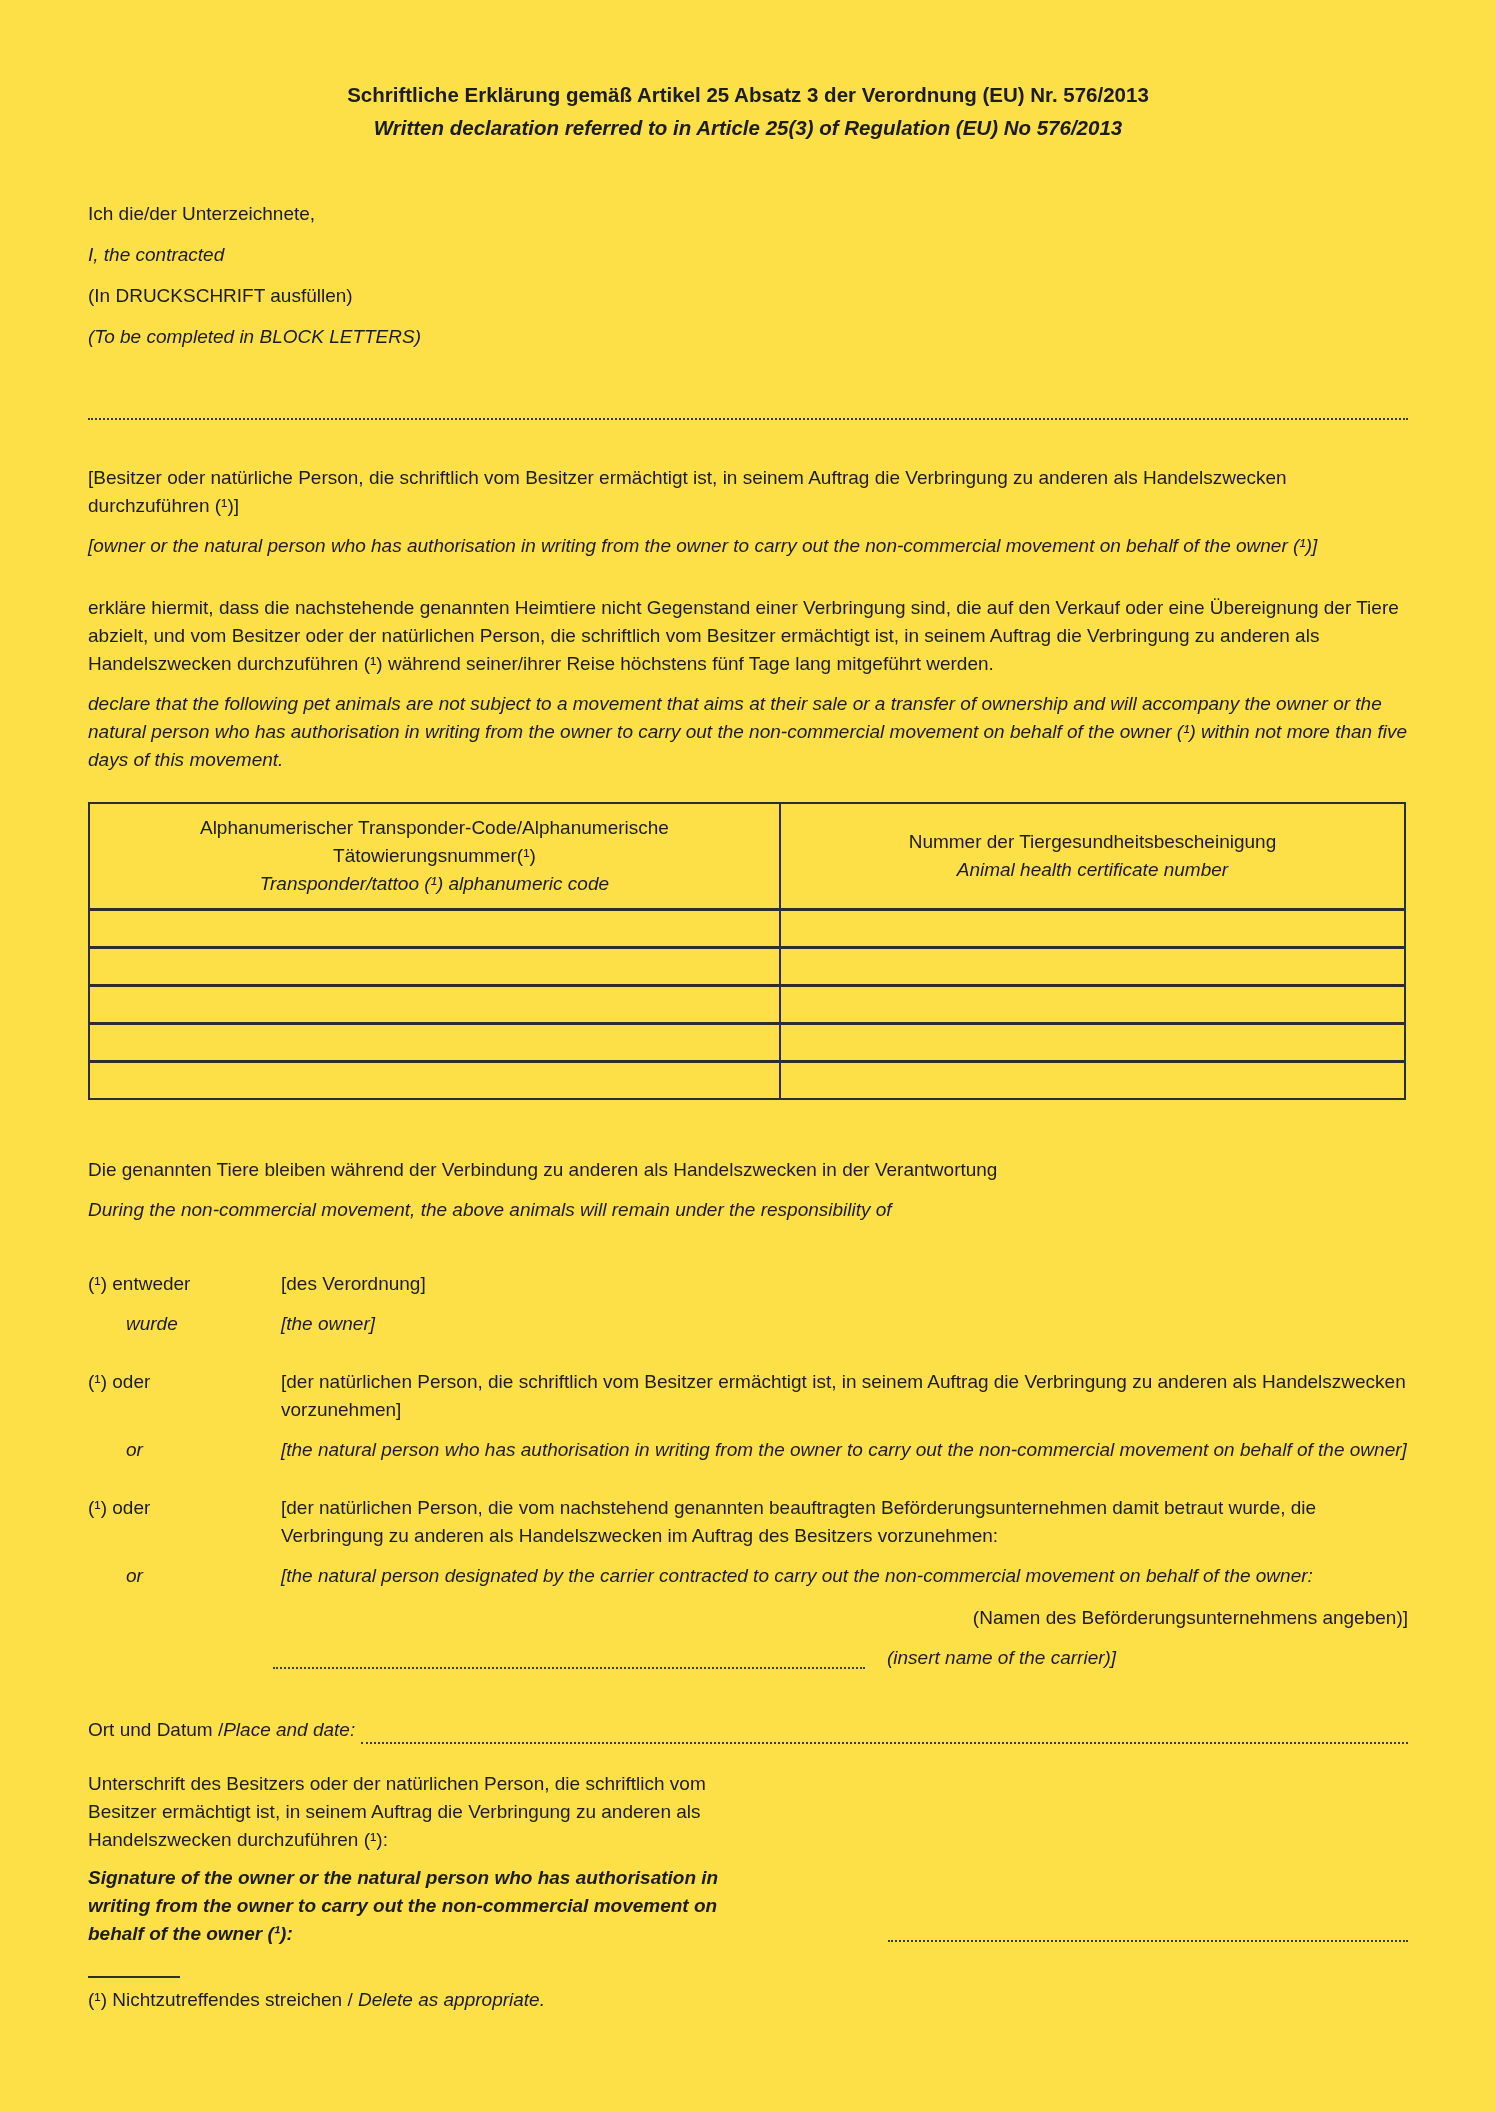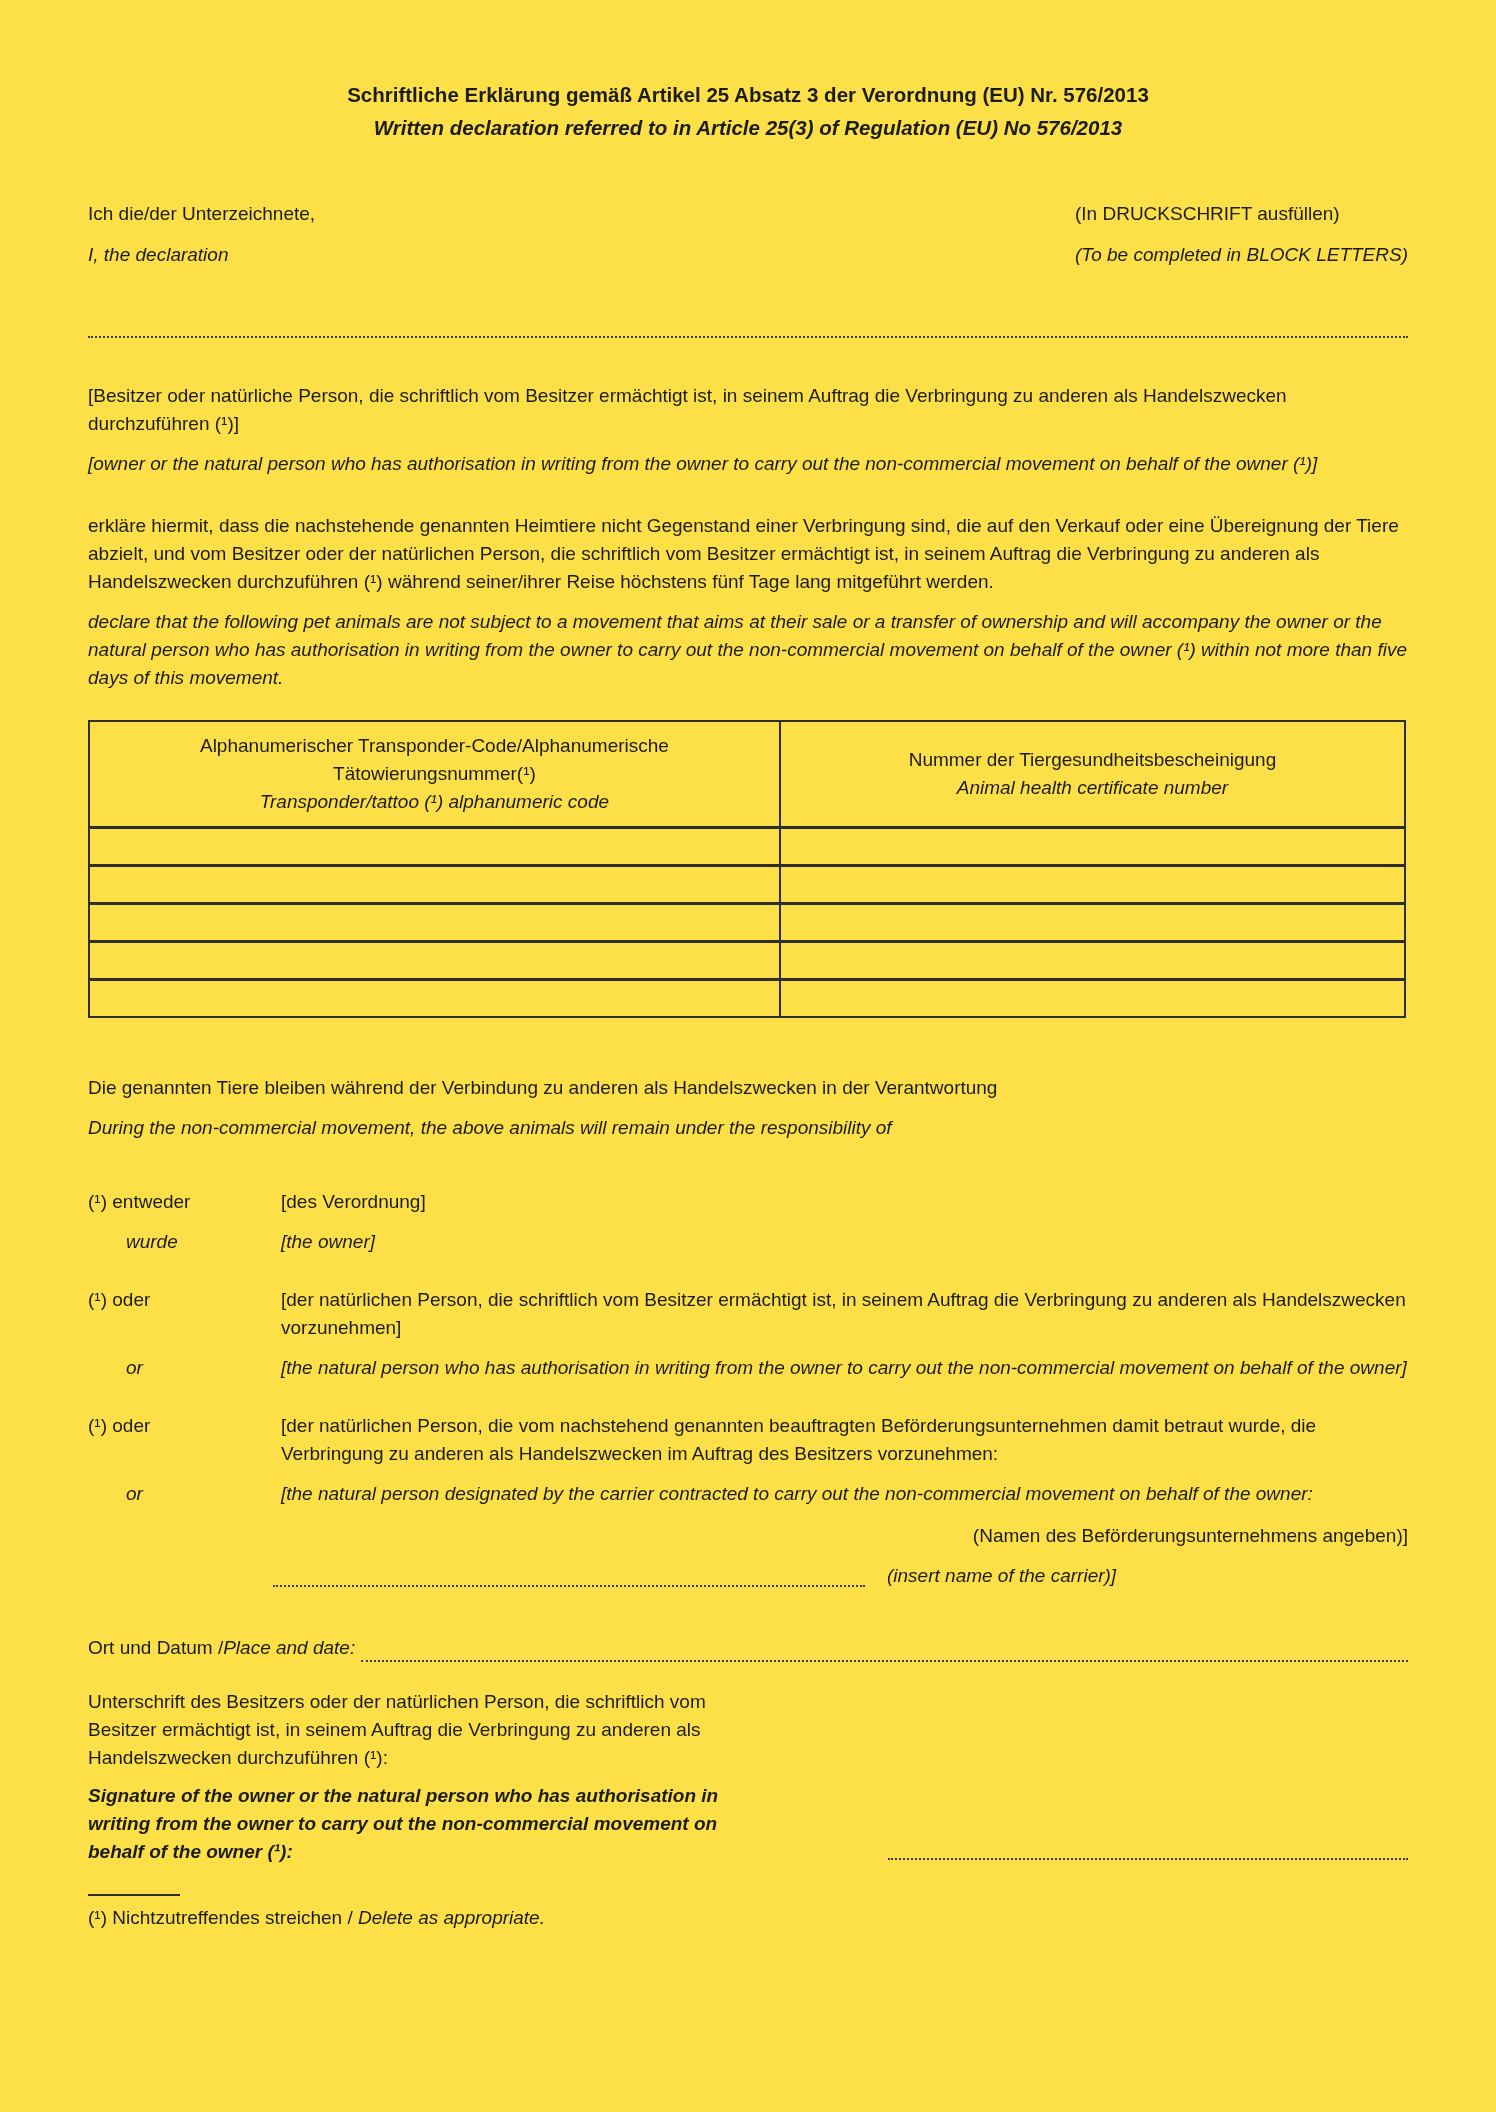--- a/index.html
+++ b/index.html
@@ -5,21 +5,21 @@
   html,body{margin:0;padding:0;background:#ffffff;}
   body{font-family:"Liberation Sans",sans-serif;color:#1c1c1c;}
   .page{
     width:1496px;min-height:2112px;box-sizing:border-box;
     padding:78px 88px 40px 88px;background:#fde047;overflow:hidden;
   }
   .t{font-size:19px;line-height:28px;}
   .it{font-style:italic;}
   .title-block{text-align:center;margin-bottom:56px;}
   .title-line{font-size:20.5px;line-height:33px;font-weight:bold;}
-  .intro-row{display:flex;justify-content:space-between;align-items:flex-start;margin-bottom:34px;}
+  .intro-row{display:flex;justify-content:space-between;align-items:flex-start;margin-bottom:34px;flex-direction:column;}
   .intro-col p{margin:0 0 13px 0;}
   .dotline{border-bottom:2.5px dotted #3c3c3c;height:20px;}
   .fill-line-full{margin:0 0 44px 0;}
   .para{margin:0 0 12px 0;} .gap-m{height:22px;} .gap-l{height:34px;}
 
   table.id-table{border-collapse:collapse;width:1318px;margin:28px 0 56px 0;}
   table.id-table th, table.id-table td{border:2px solid #2d2d2d;}
   table.id-table th{
     font-weight:normal;text-align:center;vertical-align:middle;
     padding:10px 14px;border-bottom:3px solid #2d2d2d;
@@ -58,21 +58,21 @@
 <div class="page">
 
   <div class="title-block">
     <div class="title-line">Schriftliche Erklärung gemäß Artikel 25 Absatz 3 der Verordnung (EU) Nr. 576/2013</div>
     <div class="title-line it">Written declaration referred to in Article 25(3) of Regulation (EU) No 576/2013</div>
   </div>
 
   <div class="intro-row t">
     <div class="intro-col">
       <p>Ich die/der Unterzeichnete,</p>
-      <p class="it">I, the declaration</p>
+      <p class="it">I, the contracted</p>
     </div>
     <div class="intro-col">
       <p>(In DRUCKSCHRIFT ausfüllen)</p>
       <p class="it">(To be completed in BLOCK LETTERS)</p>
     </div>
   </div>
 
   <div class="dotline fill-line-full"></div>
 
   <p class="t para">[Besitzer oder natürliche Person, die schriftlich vom Besitzer ermächtigt ist, in seinem Auftrag die Verbringung zu anderen als Handelszwecken durchzuführen (¹)]</p>

